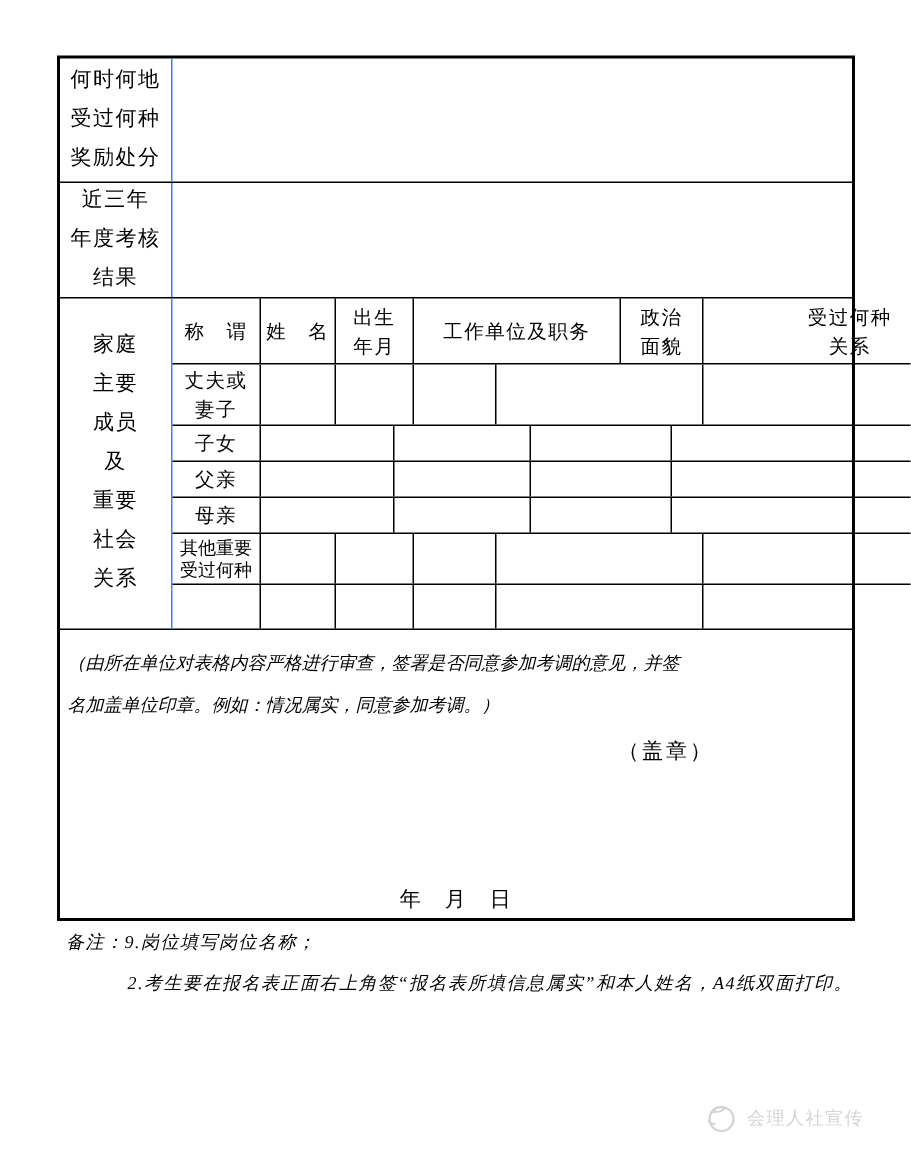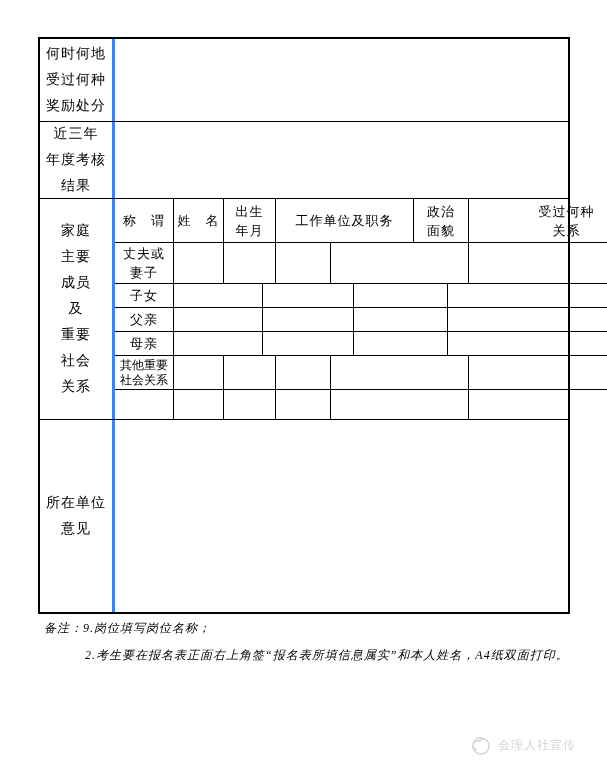--- a/index.html
+++ b/index.html
@@ -11,21 +11,21 @@
   .form-table {
     position:absolute; left:38px; top:37px; width:532px; height:577px;
     border:2px solid #000; display:flex; flex-direction:column;
   }
   .sec-row { display:flex; border-bottom:1px solid #000; }
   .sec-row.last { border-bottom:none; flex:1; }
   .h-awards { height:83px; }
   .h-assess { height:77px; }
   .h-family { height:221px; }
   .sec-label {
-    width:75px; border-right:3px solid #3b82f6; display:flex; align-items:center;
+    width:75px; border-right:1px solid #3b82f6; display:flex; align-items:center;
     justify-content:center; text-align:center; font-size:14px; line-height:26px;
     white-space:pre-line; letter-spacing:1px; flex-shrink:0;
   }
   .sec-content { flex:1; position:relative; }
   
   .family-table { flex:1; display:flex; flex-direction:column; }
   .f-row { display:flex; border-bottom:1px solid #000; }
   .f-row.f-last { border-bottom:none; flex:1; }
   .fr-header { height:44px; }
   .fr-spouse { height:41px; }
@@ -141,43 +141,47 @@
           <div class="f-cell c-title">母亲</div>
           <div class="f-cell c-name"></div>
           <div class="f-cell c-birth"></div>
           <div class="f-cell c-pol"></div>
           <div class="f-cell c-work"></div>
           <div class="f-cell c-avoid c-last"></div>
         </div>
 
         <div class="f-row fr-other">
           <div class="f-cell c-title">其他重要
-社会关系</div>
+受过何种</div>
           <div class="f-cell c-name"></div>
           <div class="f-cell c-birth"></div>
           <div class="f-cell c-pol"></div>
           <div class="f-cell c-work"></div>
           <div class="f-cell c-avoid c-last"></div>
         </div>
 
         <div class="f-row f-last">
           <div class="f-cell c-title"></div>
           <div class="f-cell c-name"></div>
           <div class="f-cell c-birth"></div>
           <div class="f-cell c-pol"></div>
           <div class="f-cell c-work"></div>
           <div class="f-cell c-avoid c-last"></div>
         </div>
 
       </div>
     </div>
 
     <div class="sec-row last">
-      <div class="sec-label">所在单位
-意见</div>
+      <div class="sec-content">
+        <div class="instruction kai">（由所在单位对表格内容严格进行审查，签署是否同意参加考调的意见，并签
+名加盖单位印章。例如：情况属实，同意参加考调。）</div>
+        <div class="seal">（盖章）</div>
+        <div class="date-line">年　月　日</div>
+      </div>
     </div>
 
   </div>
 
   <div class="notes kai">
     <div class="note1">备注：9.岗位填写岗位名称；</div>
     <div class="note2">2.考生要在报名表正面右上角签“报名表所填信息属实”和本人姓名，A4纸双面打印。</div>
   </div>
 
   <div class="watermark">

